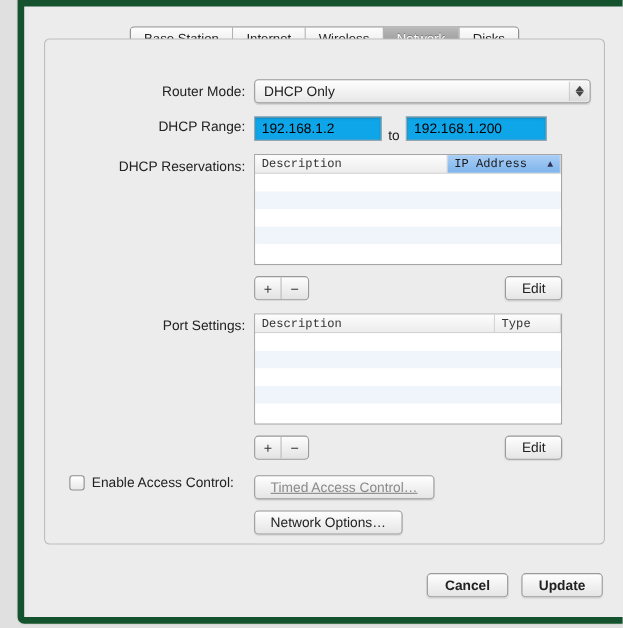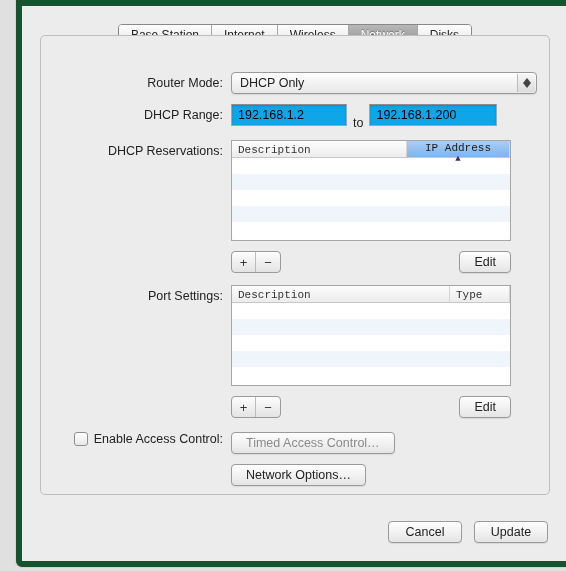--- a/index.html
+++ b/index.html
@@ -69,21 +69,21 @@
     margin-bottom: 10px;
   }
   .label {
     width: 178px;
     text-align: right;
     padding-right: 8px;
     padding-top: 4px;
     font-size: 12.5px;
     color: #222;
   }
-  .field { flex: 1; display:flex; align-items:flex-start; gap:6px; }
+  .field { flex: 1; display:flex; align-items:center; gap:6px; }
   
   .popup {
     flex: 1;
     height: 22px;
     background: linear-gradient(#fefefe,#e7e7e7);
     border: 1px solid #9a9a9a;
     border-radius: 4px;
     display: flex;
     align-items: center;
     padding: 0 22px 0 8px;
@@ -121,21 +121,20 @@
   .thead { display:flex; height:17px; background:linear-gradient(#fdfdfd,#ececec); border-bottom:1px solid #c8c8c8;}
   .th {
     font-size:11px; padding:1px 6px 0 6px;
     border-right:1px solid #d4d4d4;
     color:#333;
     display:flex; align-items:center; justify-content:space-between;font-family:Liberation Mono, monospace;
   }
   .th.sorted {
     background: linear-gradient(#a9cef6,#7fb4ec);
     color:#1a1a1a;
-    flex-direction:column;
   }
   .th.sorted .sort-ind { font-size:9px; color:#335; }
   .tbody { height: 82px; }
   .trow { height:16px; }
   .trow:nth-child(even){ background:#f0f5fb; }
   .trow:nth-child(odd){ background:#ffffff; }
   .tbl-controls {
     width:280px;
     display:flex; align-items:center; margin-top:4px;
   }
@@ -161,35 +160,35 @@
     padding: 0 14px;
     background: linear-gradient(#fefefe,#e5e5e5);
     border:1px solid #9a9a9a;
     border-radius:4px;
     font-size:12.5px;
     color:#222;
     display:inline-flex; align-items:center; justify-content:center;
     box-shadow: 0 1px 0 rgba(255,255,255,0.5) inset, 0 1px 1px rgba(0,0,0,0.08);
     cursor:default;
   }
-  .push.disabled { color:#8a8a8a; }
+  .push.disabled { color:#8a8a8a;text-decoration:underline; }
   .chk {
     width:14px;height:14px;
     border:1px solid #8f8f8f;
     border-radius:3px;
     background:linear-gradient(#fff,#e8e8e8);
     box-shadow: inset 0 1px 0 rgba(255,255,255,0.7);
     margin-right:6px;
     flex:none;
   }
   
   .footer {
     position:absolute;
     right:20px; bottom:18px;
-    display:flex; gap:12px;
+    display:flex; gap:12px;font-weight:bold;
   }
   .footer .push { min-width:74px; }
 </style>
 </head>
 <body>
 
 <div class="window">
 
   <div class="tabs-wrap">
     <div class="seg">
@@ -281,21 +280,21 @@
               <div class="sbtn">+</div>
               <div class="sbtn">−</div>
             </div>
             <div class="spacer"></div>
             <div class="push" style="min-width:48px">Edit</div>
           </div>
         </div>
       </div>
 
       <div class="row" style="margin-top:14px">
-        <div class="label" style="display:flex;justify-content:flex-end;align-items:center;padding-top:0">
+        <div class="label" style="display:flex;justify-content:center;align-items:center;padding-top:0">
           <div class="chk"></div>
           <span>Enable Access Control:</span>
         </div>
         <div class="field">
           <div class="push disabled">Timed Access Control…</div>
         </div>
       </div>
 
       <div class="row" style="margin-top:8px">
         <div class="label"></div>

